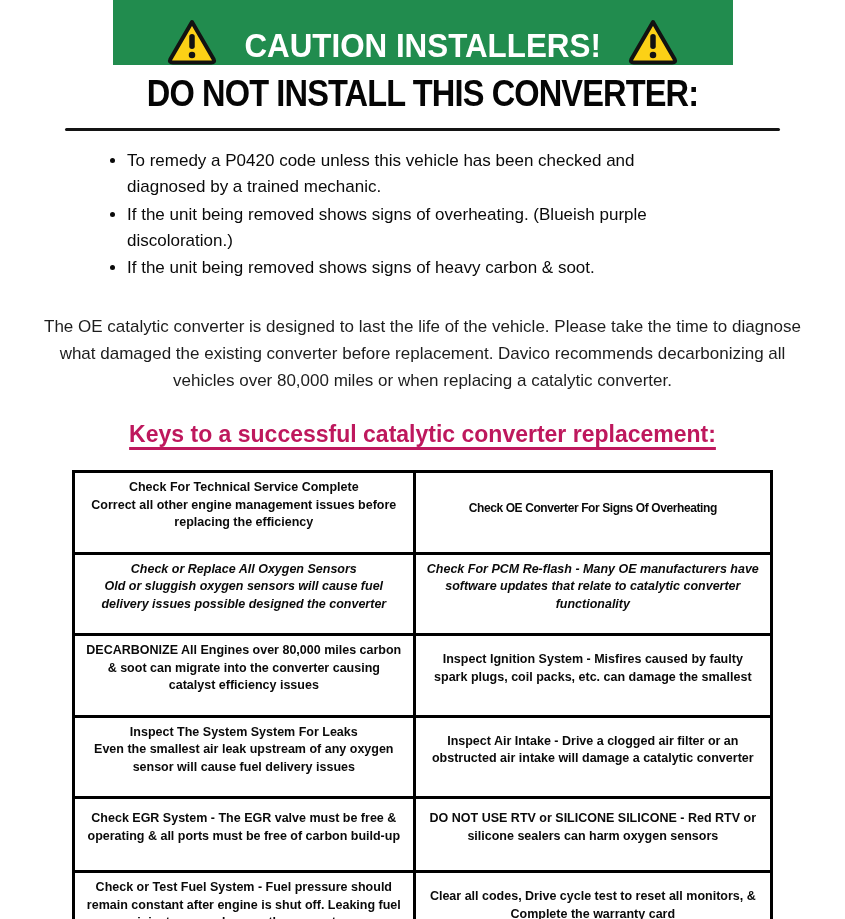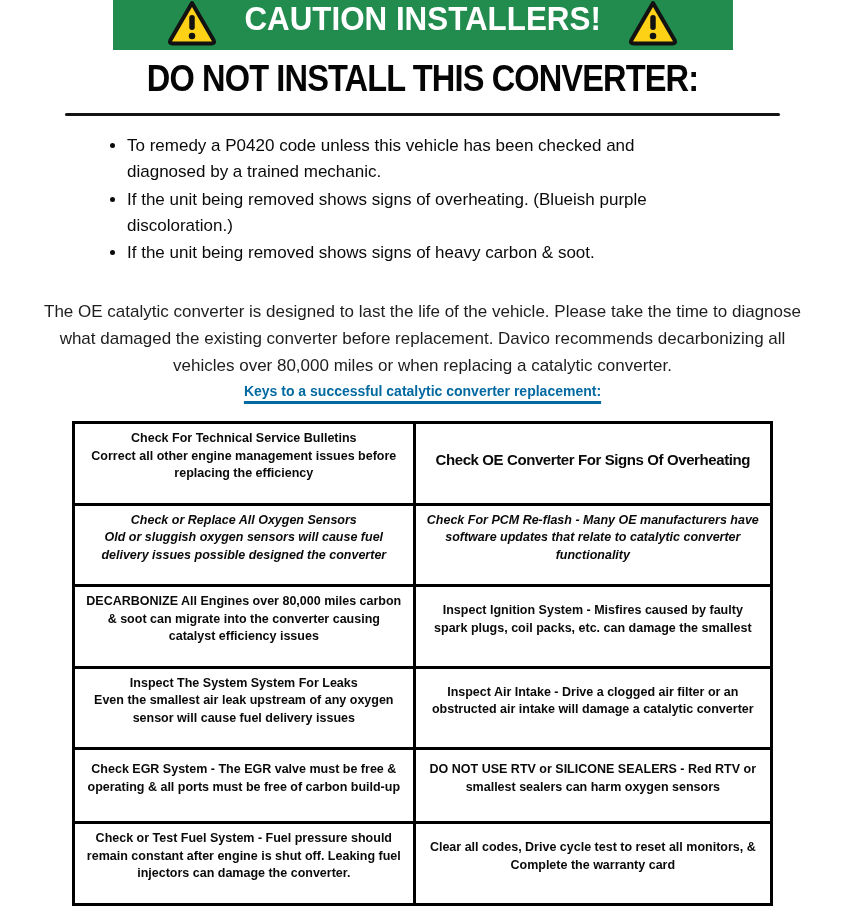--- a/index.html
+++ b/index.html
@@ -9,25 +9,25 @@
     height: 919px;
     background: #ffffff;
     font-family: "Liberation Sans", sans-serif;
     color: #0a0a0a;
     overflow: hidden;
   }
 
   
   .banner {
     width: 620px;
-    height: 50px;
+    height: 65px;
     margin: 0 auto;
     background: #218C4E;
     display: flex;
-    align-items: flex-start;
+    align-items: flex-end;
     justify-content: center;
     gap: 18px;
   }
   .banner-text {
     color: #ffffff;
     font-size: 33px;
     font-weight: bold;
     letter-spacing: 0px;
     white-space: nowrap;
     transform: scaleX(0.95);
@@ -77,25 +77,25 @@
     text-align: center;
     font-size: 17px;
     font-weight: normal;
     line-height: 1.6;
     color: #1d1d1d;
     white-space: pre-line;
   }
 
   
   .keys-heading {
-    margin: 4px 0 0 0;
-    text-align: center;
-    font-size: 14px;
-    font-weight: bold;
-    color: #0369a1;
+    margin: 27px 0 0 0;
+    text-align: center;
+    font-size: 23px;
+    font-weight: bold;
+    color: #be185d;
     text-decoration: underline;
     text-decoration-thickness: 2.5px;
     text-underline-offset: 5px;
   }
 
   
   table.keys-table {
     border-collapse: collapse;
     table-layout: fixed;
     width: 701px;
@@ -113,21 +113,21 @@
     color: #0a0a0a;
     padding: 6px 11px 20px 11px;
   }
   .keys-table tr:nth-child(1) td { height: 77px; }
   .keys-table tr:nth-child(2) td { height: 77px; font-style: italic; }
   .keys-table tr:nth-child(3) td { height: 79px; }
   .keys-table tr:nth-child(4) td { height: 79px; }
   .keys-table tr:nth-child(5) td { height: 74px; }
   .keys-table tr:nth-child(6) td { height: 72px; }
   .keys-table td.emph {
-    font-size: 15px;
+    font-size: 12px;
     letter-spacing: -0.4px;
     padding-bottom: 14px;
   }
 </style>
 </head>
 <body>
 
 <div class="banner">
   <svg class="warning-icon" viewBox="0 0 100 92">
     <path d="M50 6 L93 80 Q96.5 87 88.5 87 L11.5 87 Q3.5 87 7 80 Z" fill="#FCD116" stroke="#121212" stroke-width="8" stroke-linejoin="round"></path>
@@ -161,21 +161,21 @@
 <h2 class="keys-heading">Keys to a successful catalytic converter replacement:</h2>
 
 <table class="keys-table">
   <colgroup>
       <col class="c-left">
       <col class="c-right">
     </colgroup>
   <tbody>
     <tr>
       <td>
-        <div>Check For Technical Service Bulletins</div>
+        <div>Check For Technical Service Complete</div>
         <div>Correct all other engine management issues before replacing the efficiency</div>
       </td>
       <td class="emph">
         <div>Check OE Converter For Signs Of Overheating</div>
       </td>
     </tr>
     <tr>
       <td>
         <div>Check or Replace All Oxygen Sensors</div>
         <div>Old or sluggish oxygen sensors will cause fuel delivery issues possible designed the converter</div>
@@ -199,21 +199,21 @@
       </td>
       <td>
         <div>Inspect Air Intake - Drive a clogged air filter or an obstructed air intake will damage a catalytic converter</div>
       </td>
     </tr>
     <tr>
       <td>
         <div>Check EGR System - The EGR valve must be free &amp; operating &amp; all ports must be free of carbon build-up</div>
       </td>
       <td>
-        <div>DO NOT USE RTV or SILICONE SEALERS - Red RTV or smallest sealers can harm oxygen sensors</div>
+        <div>DO NOT USE RTV or SILICONE SILICONE - Red RTV or silicone sealers can harm oxygen sensors</div>
       </td>
     </tr>
     <tr>
       <td>
         <div>Check or Test Fuel System - Fuel pressure should remain constant after engine is shut off.  Leaking fuel injectors can damage the converter.</div>
       </td>
       <td>
         <div>Clear all codes,  Drive cycle test to reset all monitors, &amp; Complete the warranty card</div>
       </td>
     </tr>

